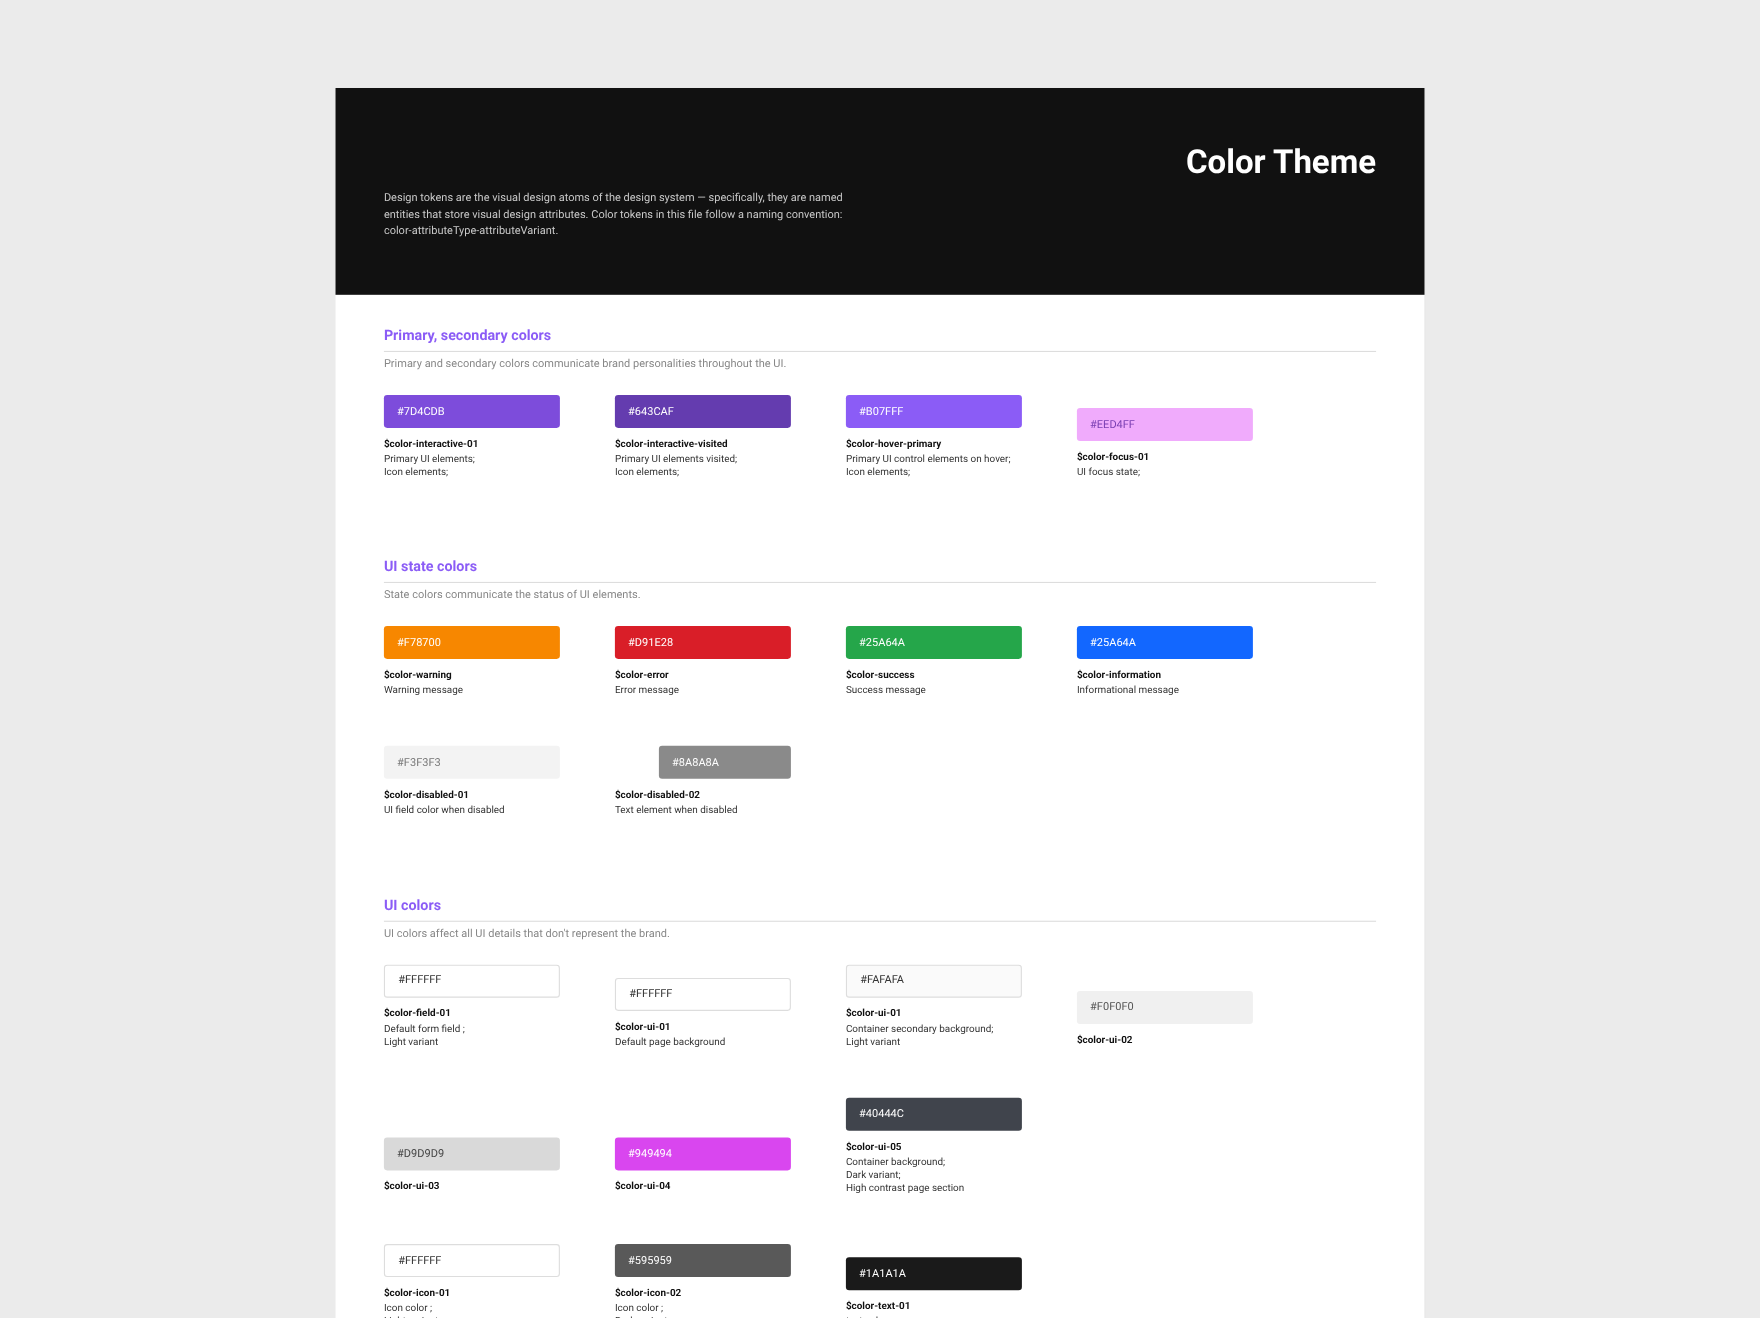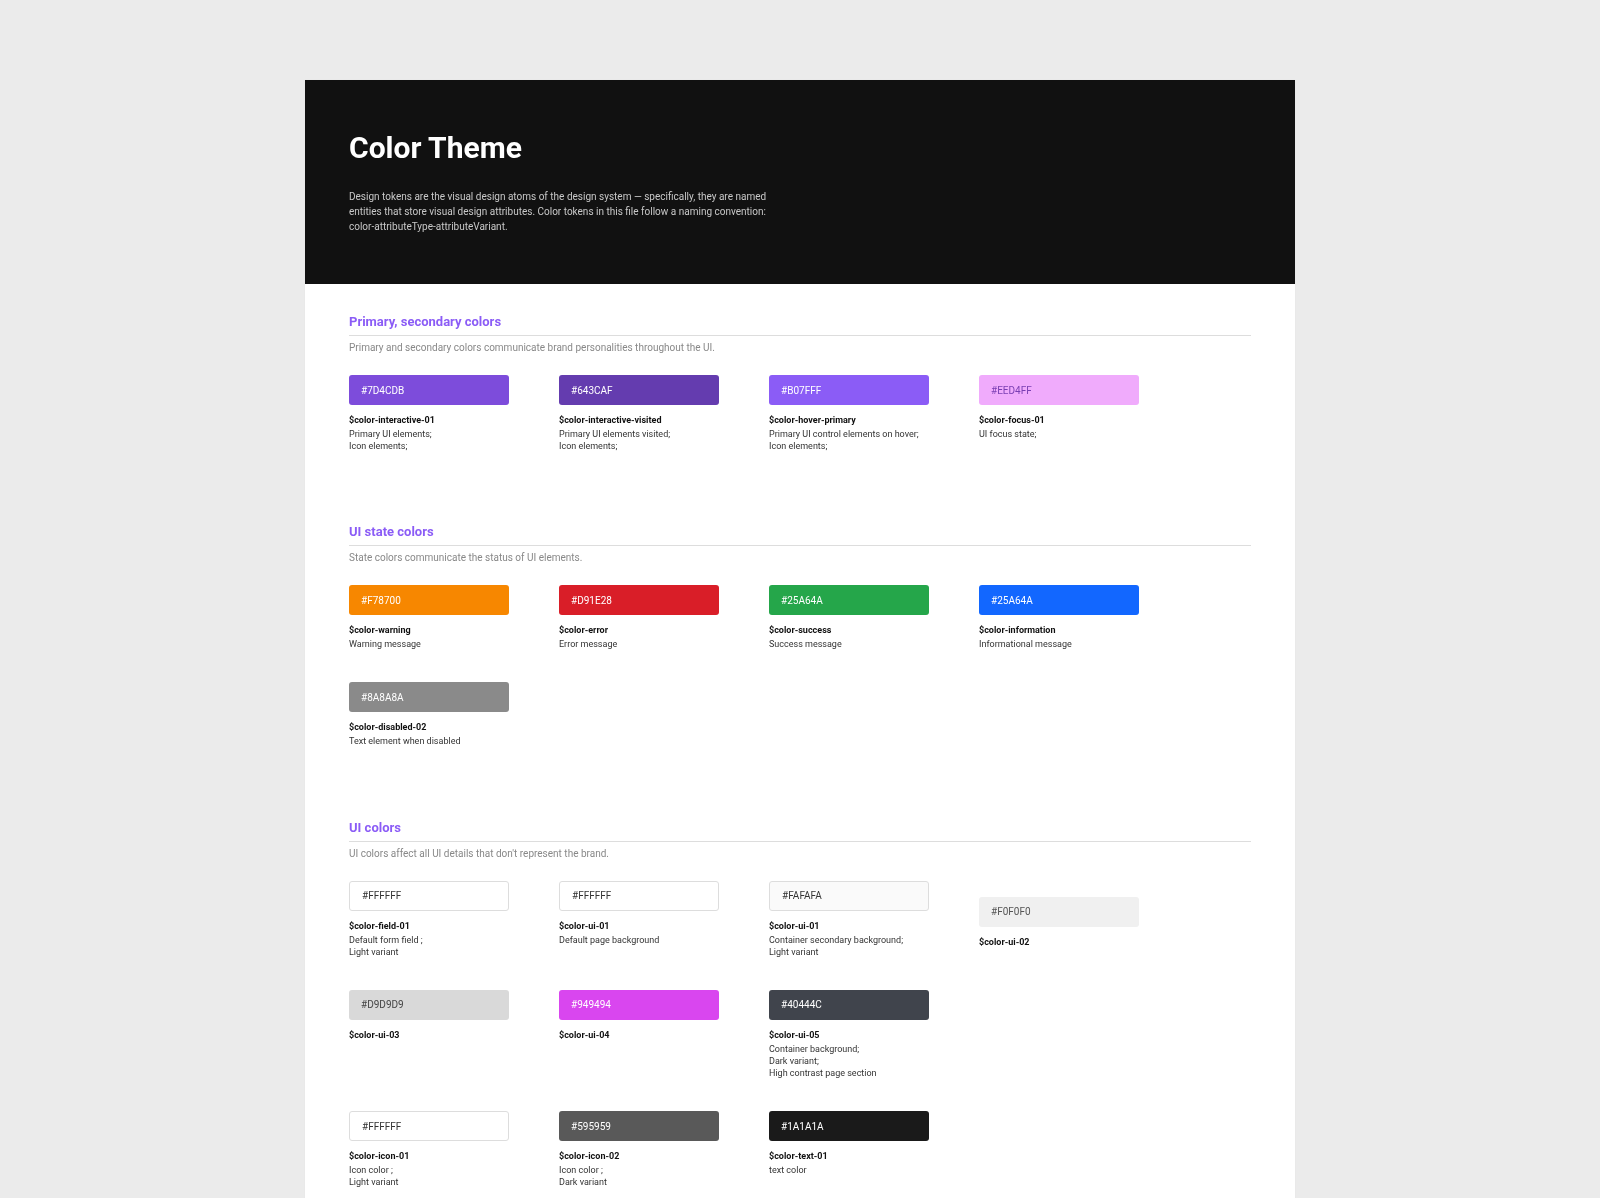--- a/index.html
+++ b/index.html
@@ -16,21 +16,22 @@
     box-shadow: 0 0 1px rgba(0,0,0,0.05);
   }
   .header {
     background: #111;
     color: #fff;
     padding: 50px 44px 50px 44px;
   }
   .header h1 {
     font-size: 30px;
     font-weight: 700;
-    margin-bottom: 24px;
+    margin-bottom: 8px;
+    text-align: right;
   }
   .header p {
     font-size: 10px;
     line-height: 1.5;
     color: #c8c8c8;
     max-width: 430px;
   }
   .content {
     padding: 30px 44px 40px 44px;
   }
@@ -48,21 +49,22 @@
     margin-bottom: 6px;
   }
   .section-sub {
     font-size: 10px;
     color: #888;
     margin-bottom: 22px;
   }
   .grid {
     display: flex;
     flex-wrap: wrap;
-    gap: 20px 50px;
+    gap: 32px 50px;
+    align-items: flex-end;
   }
   .swatch-block {
     width: 160px;
     margin-bottom: 12px;
   }
   .chip {
     height: 30px;
     border-radius: 3px;
     display: flex;
     align-items: center;
@@ -144,21 +146,26 @@
             <div class="chip" style="background: rgb(37, 166, 74); color: rgb(255, 255, 255);">#25A64A</div>
             <div class="token-name">$color-success</div>
             <div class="token-desc">Success message</div>
           </div>
           <div class="swatch-block">
             <div class="chip" style="background: rgb(18, 103, 255); color: rgb(255, 255, 255);">#25A64A</div>
             <div class="token-name">$color-information</div>
             <div class="token-desc">Informational message</div>
           </div>
           <div class="swatch-block">
-            <div class="chip" style="background: rgb(138, 138, 138); color: rgb(255, 255, 255);">#8A8A8A</div>
+            <div class="chip" style="background: rgb(243, 243, 243); color: rgb(119, 119, 119);">#F3F3F3</div>
+            <div class="token-name">$color-disabled-01</div>
+            <div class="token-desc">UI field color when disabled</div>
+          </div>
+          <div class="swatch-block">
+            <div class="chip" style="background: rgb(138, 138, 138); color: rgb(255, 255, 255); margin-left: 40px;">#8A8A8A</div>
             <div class="token-name">$color-disabled-02</div>
             <div class="token-desc">Text element when disabled</div>
           </div>
         </div>
       </div>
       <div class="section">
         <div class="section-title">UI colors</div>
         <hr class="section-rule">
         <div class="section-sub">UI colors affect all UI details that don't represent the brand.</div>
         <div class="grid">

